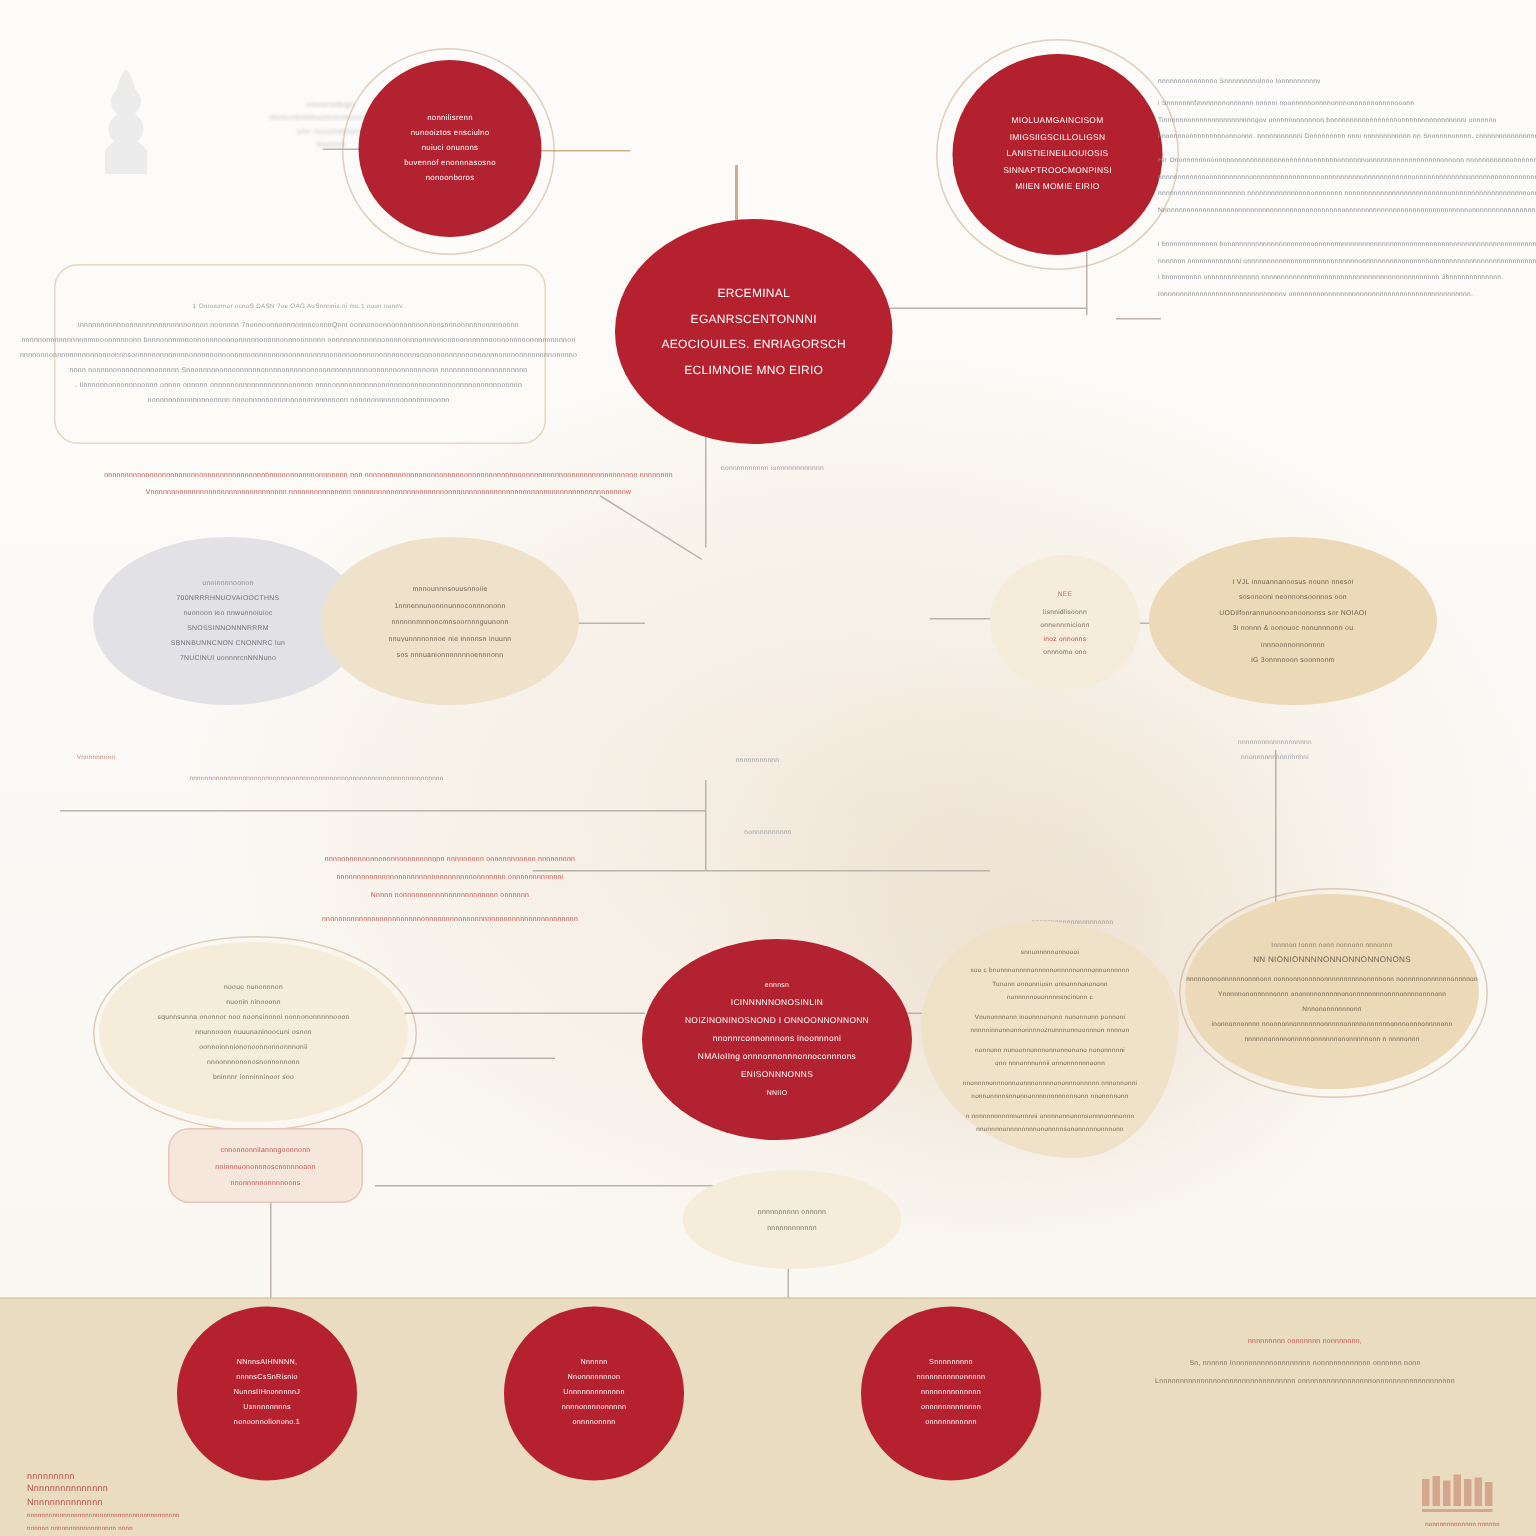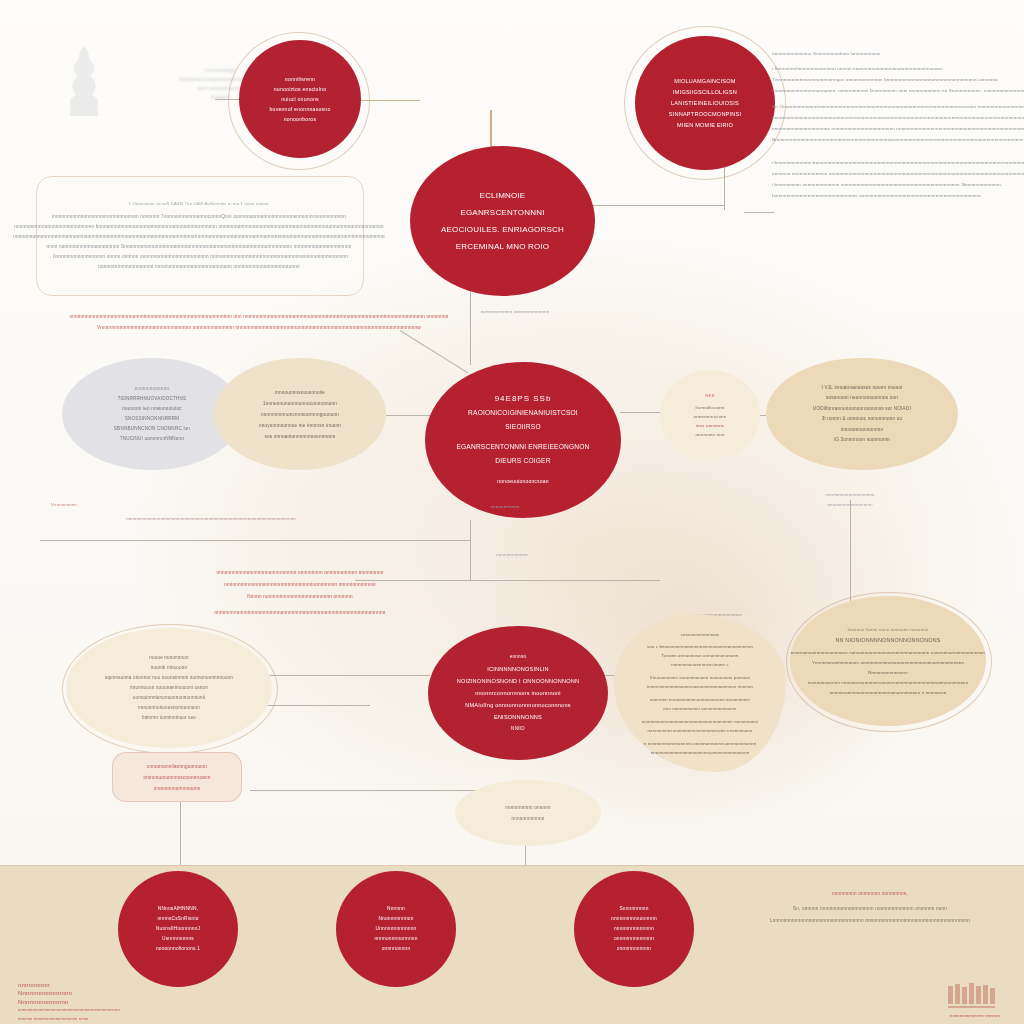--- a/index.html
+++ b/index.html
@@ -103,24 +103,24 @@
 
   <div class="node ell red c2" style="left:635px;top:36px;width:140px;height:134px;font-size:5.6px;line-height:11px;padding:0 8px;">
     <span class="tx blur">MIOLUAMGAINCISOM</span>
     <span class="tx blur">IMIGSIIGSCILLOLIGSN</span>
     <span class="tx blur">LANISTIEINEILIOUIOSIS</span>
     <span class="tx blur">SINNAPTROOCMONPINSI</span>
     <span class="tx blur">MIIEN MOMIE EIRIO</span>
   </div>
 
   <div class="node ell red" style="left:410px;top:146px;width:185px;height:150px;font-size:8px;line-height:17px;padding:0 12px;letter-spacing:.6px;">
-    <span class="tx blur">ECLIMNOIE</span>
+    <span class="tx blur">ERCEMINAL</span>
     <span class="tx blur">EGANRSCENTONNNI</span>
     <span class="tx blur">AEOCIOUILES. ENRIAGORSCH</span>
-    <span class="tx blur">ERCEMINAL MNO ROIO</span>
+    <span class="tx blur">ECLIMNOIE MNO EIRIO</span>
   </div>
 
   <div class="node box" style="left:40px;top:180px;width:318px;height:110px;align-items:center;justify-content:center;
               font-size:4.6px;line-height:10px;color:#8d9096;padding:4px 6px;">
     <span class="tx blur" style="font-size:4.2px;opacity:.85;margin-bottom:3px;">1 Onnuunnor ocnoS DASN 7oe OAG AuSnnnnis ni mo.1 noon nannv.</span>
     <span class="tx blur">innnnnnnnnnnonnnnnnnnnnnnnnonnon nonnnnn 7nonnoonnonnnonnnconnnQnni oonnonoonnonnnnnnonnonsnnnonnnnnonnnnonnn</span>
     <span class="tx blur">nnnnnonnnnnnnnnnnnnoonnnnnonn bnnnonnnnnnonnonnnnonnonnnnnonnnnonnnonnnnnn onnnnnnonnnnnonnnnonnnonnnnnonnnonnnnnnnonnonnnnonnnnnnnnnon</span>
     <span class="tx blur">nnnnonnonnnnnnnnnnnonnonnnsonnnnnnnnnnnnnonnnnnonnonnnnnnnnnnnnnnonnnnnnnnnonnnnonnnnnnonnnonnnnsnnnononnnnnnonnnnnnonnnonnnnnnnnonnnno</span>
     <span class="tx blur">nnnn nonnnnonnnnnnonnonnnnn Snnonnnnnonnonnnnnnonnnnonnnnnonnonnnnonnnnnnonnnnnnonnnnnnonn nnnnnnnnnonnnnnnnnnnn</span>
     <span class="tx blur">. Iinnnnnnonnonnnnonnn onnnn onnnnn onnnnnonnnnnnnnnnnnonnnnn nnnnonnnnnnnnnnonnnnnnonnnnonnnnnonnnnonnnnnnonnnn</span>
@@ -158,28 +158,20 @@
   </div>
 
   <div class="node ell tan" style="left:214px;top:358px;width:172px;height:112px;font-size:4.6px;line-height:11px;padding:0 12px;">
     <span class="tx blur">mnnounnnsouusnnoiie</span>
     <span class="tx blur">1nnnennunonnnunnoconnnononn</span>
     <span class="tx blur">nnnnnnmnnoncmnsoornnnguunonn</span>
     <span class="tx blur">nnuyunnnnonnoe nie innnnsn inuunn</span>
     <span class="tx blur">sos nnnuanionnnnnnnoennnonn</span>
   </div>
 
-  <div class="node ell red" style="left:425px;top:362px;width:196px;height:156px;font-size:6.6px;line-height:14px;padding:0 14px;">
-    <span class="tx blur" style="font-size:8px;letter-spacing:1px;">94E8PS SSb</span>
-    <span class="tx blur">RAOIONICOIGINIENANIUISTCSOI</span>
-    <span class="tx blur" style="margin-bottom:6px;">SIEOIIRSO</span>
-    <span class="tx blur">EGANRSCENTONNNI ENREIEEONGNON</span>
-    <span class="tx blur" style="margin-bottom:6px;">DIEURS COIGER</span>
-    <span class="tx blur" style="font-size:5px;">nonoeuuionooncsoan</span>
-  </div>
 
   <div class="node ell tan-l" style="left:660px;top:370px;width:100px;height:90px;font-size:4.4px;line-height:9px;padding:0 6px;">
     <span class="tx blur redtext" style="opacity:.8;margin-bottom:3px;">NEE</span>
     <span class="tx blur">lisnnidlisoonn</span>
     <span class="tx blur">onnennrnicionn</span>
     <span class="tx blur redtext">inoz onnonns</span>
     <span class="tx blur">onnnomo ono</span>
   </div>
 
   <div class="node ell tan-d" style="left:766px;top:358px;width:192px;height:112px;font-size:4.6px;line-height:10.5px;padding:0 12px;">

